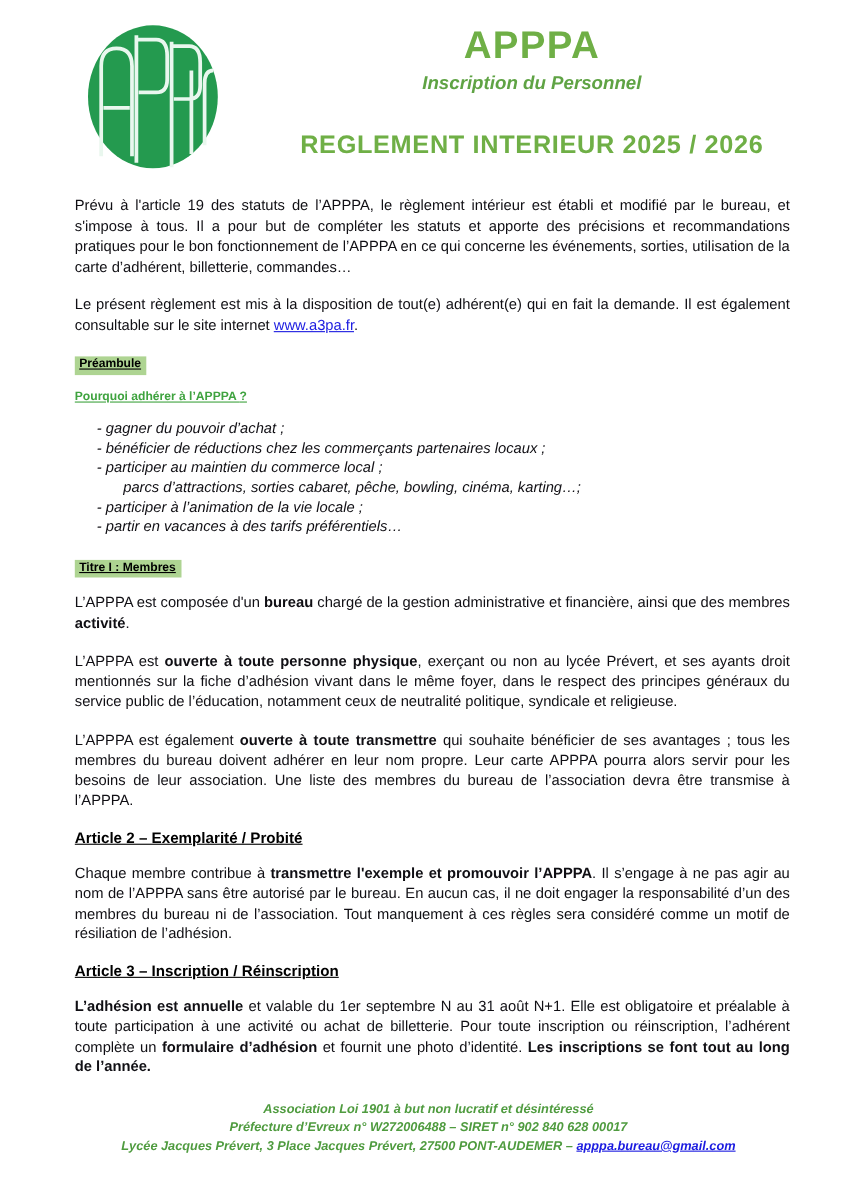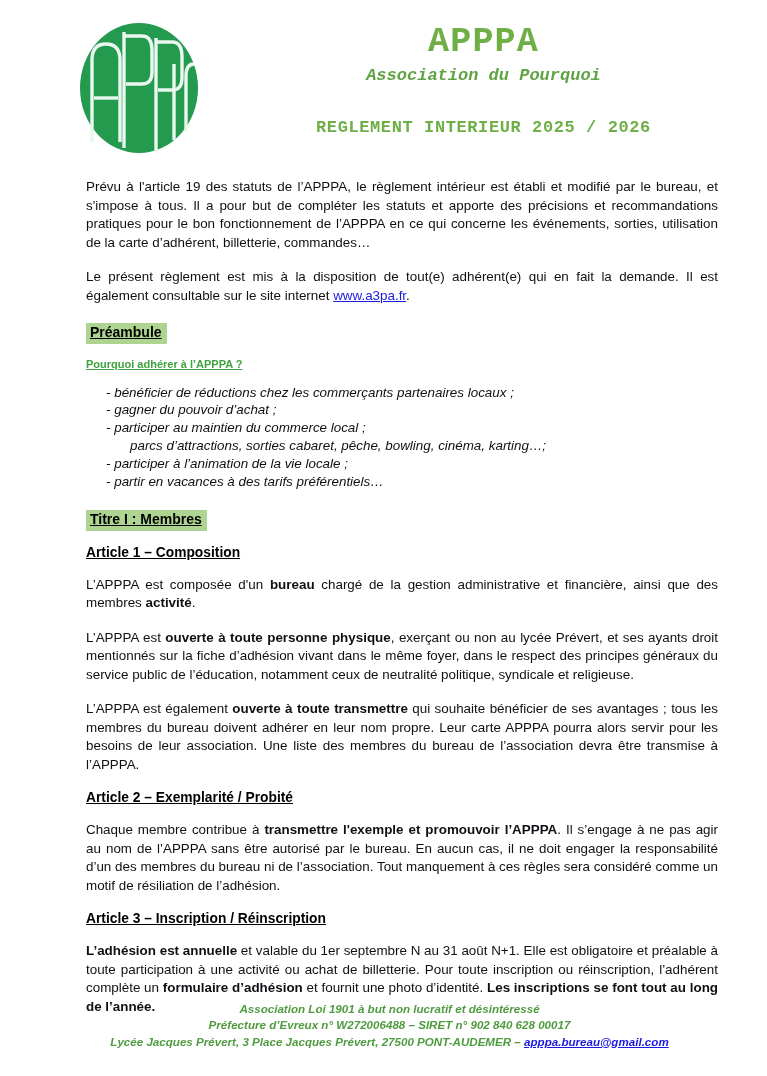--- a/index.html
+++ b/index.html
@@ -38,50 +38,49 @@
   .logo {
     width: 122px;
     height: 136px;
     position: relative;
   }
   .header-titles {
     flex: 1 1 auto;
     text-align: center;
     padding-left: 6px;
     padding-top: 10px;
-    font-family: Liberation Mono, monospace;
   }
   .brand-title {
     font-size: 35px;
     font-weight: bold;
     color: #6FAF46;
     letter-spacing: 1.2px;
     line-height: 1.05;
     margin: 0 0 4px 0;
   }
   .brand-sub {
     font-size: 17px;
     font-weight: bold;
     font-style: italic;
     color: #5FA344;
     line-height: 1.35;
     margin: 0;
   }
   .doc-title {
     margin-top: 30px;
-    font-size: 17px;
+    font-size: 23px;
     font-weight: bold;
     color: #6FAF46;
     letter-spacing: 0.6px;
     line-height: 1.2;
   }
 
   
   .content {
-    padding: 0 49px 0 86px;
+    padding: 0 49px 0 68px;
     box-sizing: border-box;
   }
   p.para {
     margin: 0 0 16px 0;
     font-size: 13.4px;
     line-height: 1.38;
     text-align: justify;
     color: #100f14;
   }
   p.para.tight {
@@ -91,21 +90,21 @@
   a.link {
     color: #1B1BE0;
     text-decoration: underline;
   }
 
   .section-banner {
     display: inline-block;
     background: #AED492;
     color: #000000;
     font-weight: bold;
-    font-size: 14px;
+    font-size: 11px;
     text-decoration: underline;
     padding: 1px 5px 2px 4px;
     margin: 2px 0 14px 0;
     line-height: 1.25;
     text-align: right;
   }
   .sub-head {
     font-weight: bold;
     font-size: 11px;
     color: #3FA33F;
@@ -190,50 +189,49 @@
 
             <path d="M108 112 L108 56 Q108 44 116 44"></path>
           </g>
         </svg>
       </div>
     </div>
 
     <div class="header-titles">
       <div class="brand-title">APPPA</div>
       <div class="brand-sub">
-        <span>Association du Pourquoi</span><br>
+        <span>Inscription du Personnel</span><br>
       </div>
       <div class="doc-title">REGLEMENT INTERIEUR 2025 / 2026</div>
     </div>
   </div>
 
   <div class="content">
 
     <p class="para">Prévu à l'article 19 des statuts de l’APPPA, le règlement intérieur est établi et modifié par le bureau, et s'impose à tous. Il a pour but de compléter les statuts et apporte des précisions et recommandations pratiques pour le bon fonctionnement de l’APPPA en ce qui concerne les événements, sorties, utilisation de la carte d’adhérent, billetterie, commandes…</p>
 
     <p class="para">
       <span>Le présent règlement est mis à la disposition de tout(e) adhérent(e) qui en fait la demande. Il est également consultable sur le site internet </span><a class="link" href="#">www.a3pa.fr</a><span>.</span>
     </p>
 
     <div class="section-banner">Préambule</div>
 
     <span class="sub-head"><span>Pourquoi adhérer à l’APPPA </span><span class="qmark">?</span></span>
 
     <ul class="benefits">
+      <li><span>- gagner du pouvoir d’achat ;</span></li>
       <li><span>- bénéficier de réductions chez les commerçants partenaires locaux ;</span></li>
-      <li><span>- gagner du pouvoir d’achat ;</span></li>
       <li><span>- participer au maintien du commerce local ;</span></li>
       <li><span class="cont">parcs d’attractions, sorties cabaret, pêche, bowling, cinéma, karting…;</span></li>
       <li><span>- participer à l’animation de la vie locale ;</span></li>
       <li><span>- partir en vacances à des tarifs préférentiels…</span></li>
     </ul>
 
     <div class="section-banner">Titre I : Membres</div>
 
-    <span class="article-head">Article 1 – Composition</span>
 
     <p class="para"><span>L’APPPA est composée d'un </span><span class="b">bureau</span><span> chargé de la gestion administrative et financière, ainsi que des membres </span><span class="b">activité</span><span>.</span></p>
 
     <p class="para"><span>L’APPPA est </span><span class="b">ouverte à toute personne physique</span><span>, exerçant ou non au lycée Prévert, et ses ayants droit mentionnés sur la fiche d’adhésion vivant dans le même foyer, dans le respect des principes généraux du service public de l’éducation, notamment ceux de neutralité politique, syndicale et religieuse.</span></p>
 
     <p class="para"><span>L’APPPA est également </span><span class="b">ouverte à toute transmettre</span><span> qui souhaite bénéficier de ses avantages ; tous les membres du bureau doivent adhérer en leur nom propre. Leur carte APPPA pourra alors servir pour les besoins de leur association. Une liste des membres du bureau de l’association devra être transmise à l’APPPA.</span></p>
 
     <span class="article-head">Article 2 – Exemplarité / Probité</span>
 
     <p class="para"><span>Chaque membre contribue à </span><span class="b">transmettre l'exemple et promouvoir l’APPPA</span><span>. Il s’engage à ne pas agir au nom de l’APPPA sans être autorisé par le bureau. En aucun cas, il ne doit engager la responsabilité d’un des membres du bureau ni de l’association. Tout manquement à ces règles sera considéré comme un motif de résiliation de l’adhésion.</span></p>

